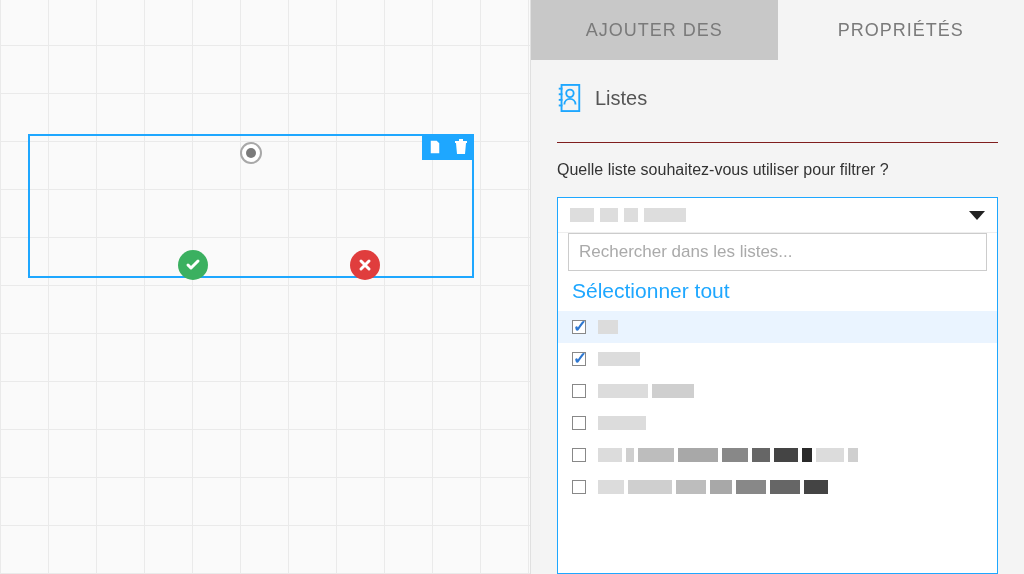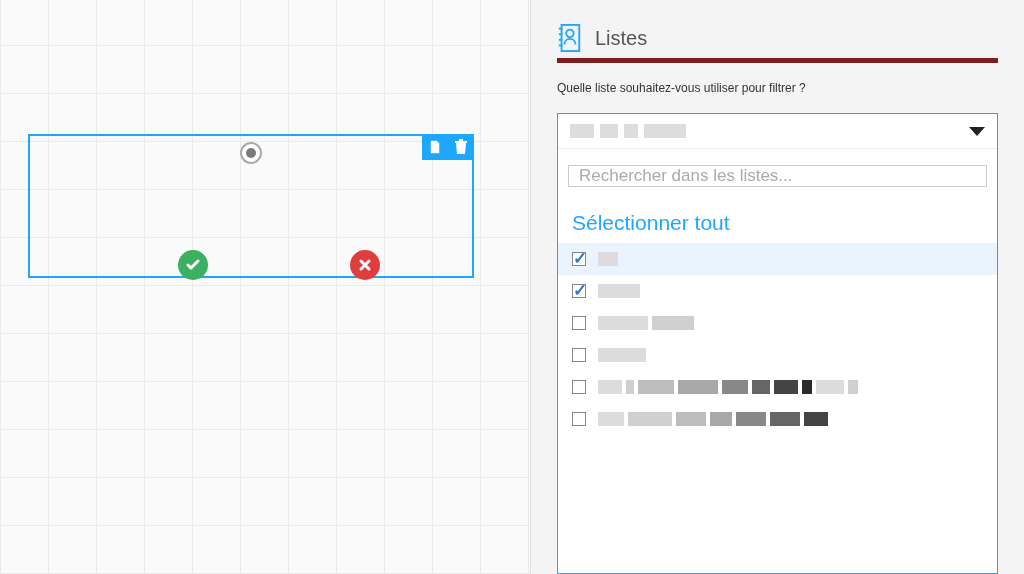--- a/index.html
+++ b/index.html
@@ -138,28 +138,28 @@
   .tab.active { background: #c8c8c8; }
   .tab.inactive { background: #f4f4f4; }
 
   .section {
     padding: 24px 26px 8px 26px;
   }
   .section-header {
     display: flex;
     align-items: center;
     gap: 14px;
-    padding-bottom: 6px;
-    border-bottom: 5px solid #7f1d1d;
+    padding-bottom: 30px;
+    border-bottom: 1px solid #7f1d1d;
   }
   .section-icon { width: 24px; height: 28px; }
   .section-title { font-size: 20px; color: #555; }
   .section-prompt {
     padding: 18px 0 10px 0;
-    font-size: 12px;
+    font-size: 16px;
     color: #333;
   }
 
   .dropdown {
     margin: 0 26px;
     border: 1px solid #1ea7ff;
     background: #fff;
     display: flex;
     flex-direction: column;
     flex: 1;
@@ -179,25 +179,25 @@
   .dd-selected span:nth-child(3){width:14px;}
   .dd-selected span:nth-child(4){width:42px;}
   .dd-caret {
     width: 0; height: 0;
     border-left: 8px solid transparent;
     border-right: 8px solid transparent;
     border-top: 9px solid #222;
   }
 
   .dd-search {
-    margin: 16px 10px;
+    margin: 0 10px;
     border: 1px solid #ccc;
     font-size: 17px;
     color: #333;
-    padding: 0 10px;
+    padding: 8px 10px;
     background: #fff;
     outline: none;
   }
   .dd-search::placeholder { color: #aaa; }
 
   .dd-selectall {
     padding: 8px 14px;
     color: #1ea7ff;
     font-size: 21px;
     cursor: pointer;
@@ -278,20 +278,24 @@
     </div>
     <div class="port-no">
       <svg width="14" height="14" viewBox="0 0 14 14" fill="none" stroke="#fff" stroke-width="3" stroke-linecap="round">
         <path d="M3 3l8 8M11 3l-8 8"></path>
       </svg>
     </div>
   </div>
 </div>
 
 <div class="panel">
+  <div class="tabs">
+    <div class="tab active">AJOUTER DES</div>
+    <div class="tab inactive">PROPRIÉTÉS</div>
+  </div>
 
   <div class="section">
     <div class="section-header">
       <svg class="section-icon" viewBox="0 0 24 30" fill="none" stroke="#1ea7ff" stroke-width="2">
         <rect x="4" y="1" width="19" height="28"></rect>
         <circle cx="13" cy="10" r="4"></circle>
         <path d="M7 22c0-4 3-6 6-6s6 2 6 6"></path>
         <line x1="1" y1="5" x2="5" y2="5"></line>
         <line x1="1" y1="11" x2="5" y2="11"></line>
         <line x1="1" y1="17" x2="5" y2="17"></line>

